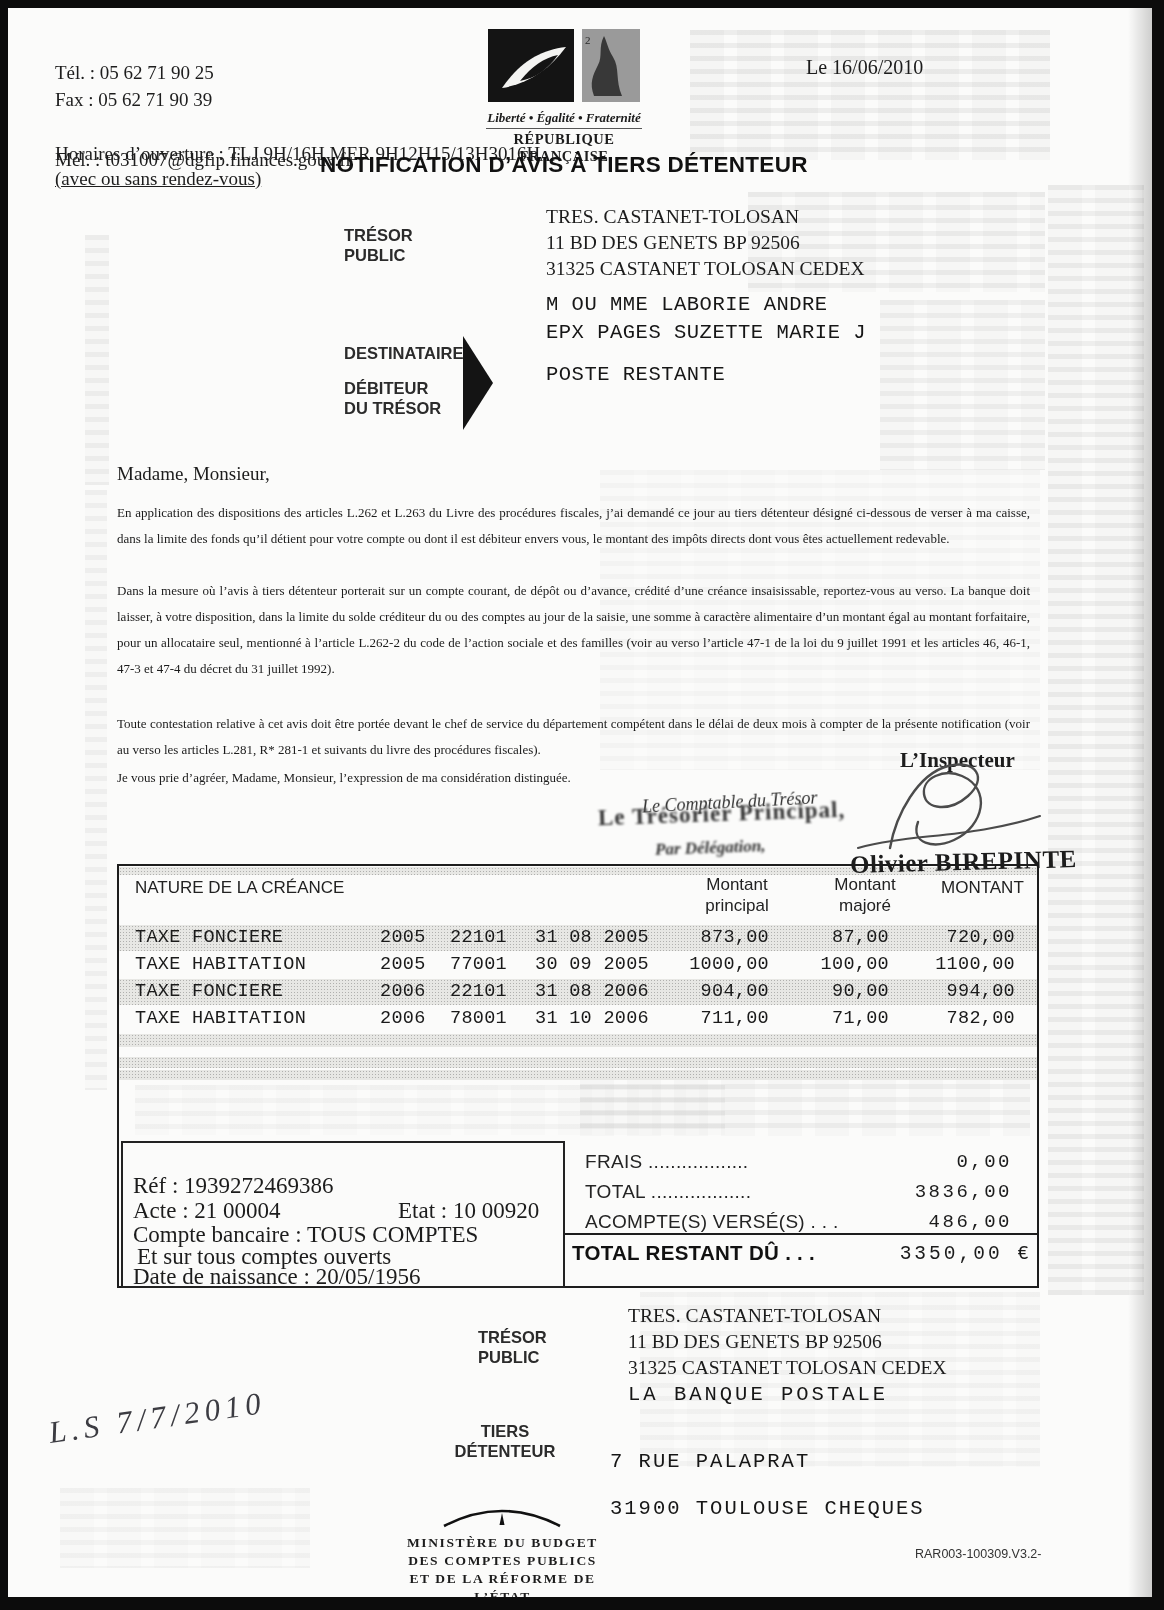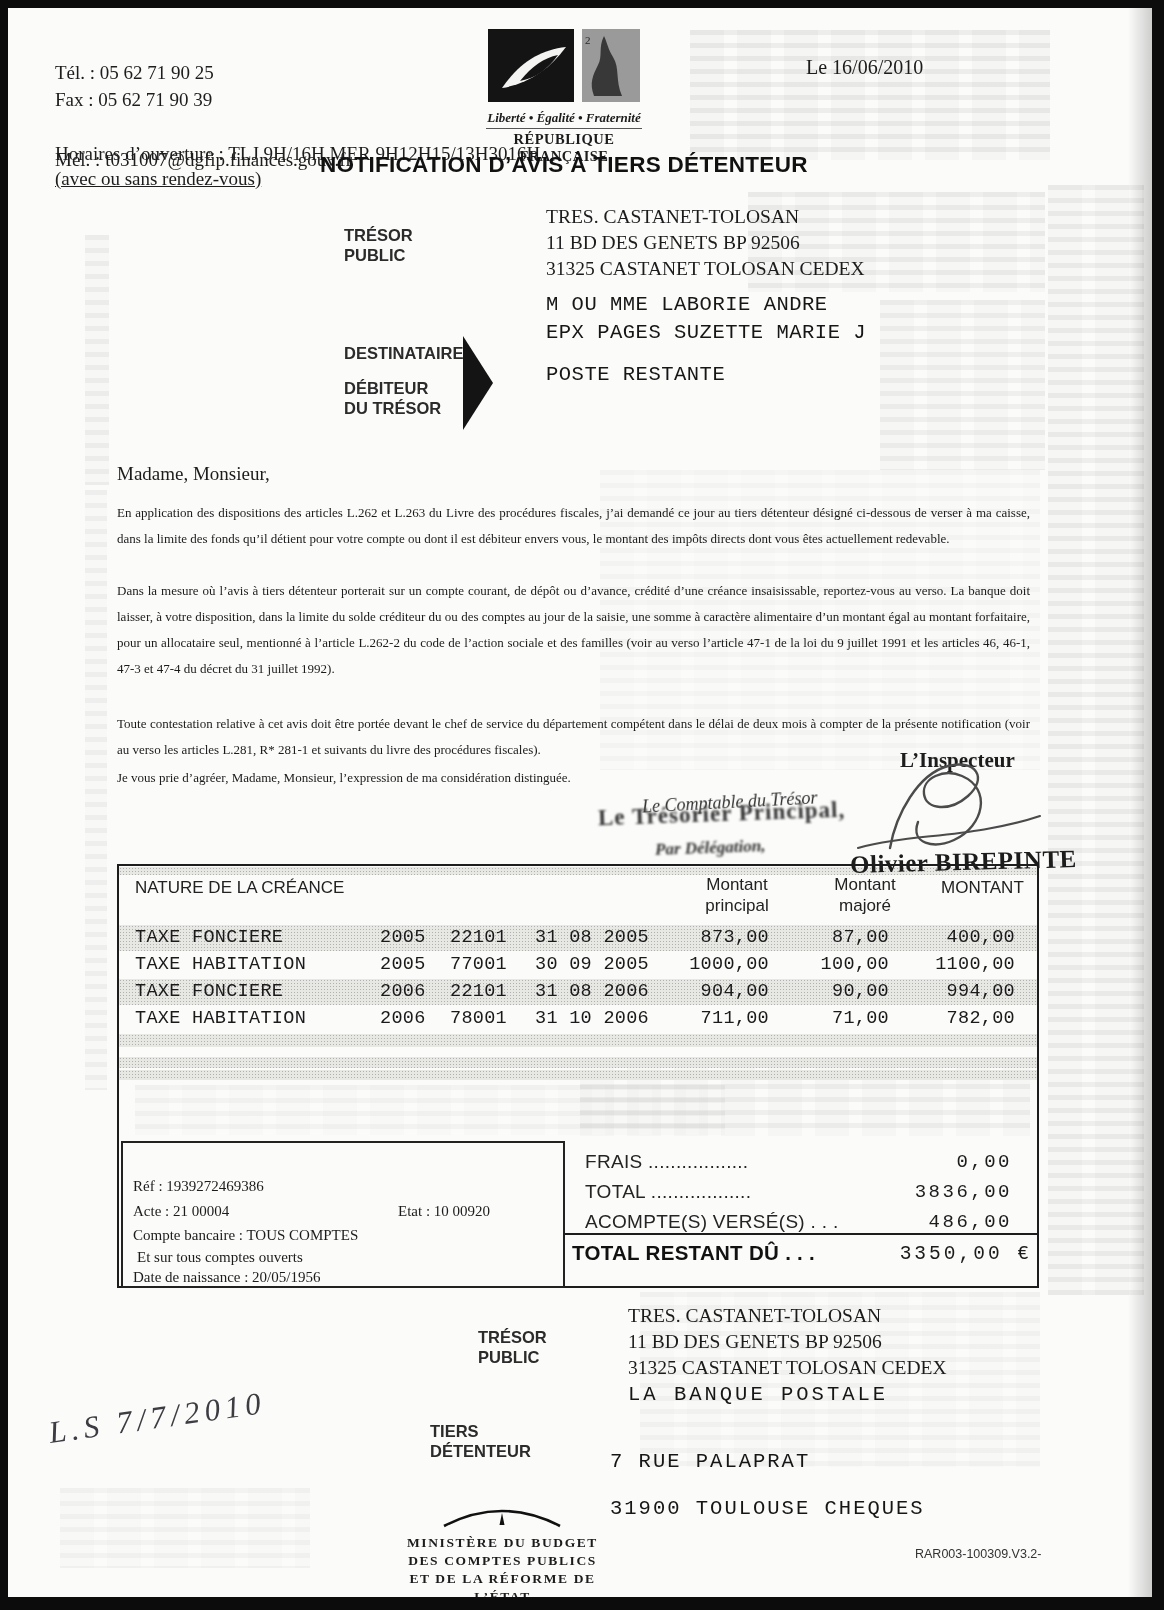--- a/index.html
+++ b/index.html
@@ -28,21 +28,21 @@
      background-size:3px 3px;}
   .trow{display:grid;grid-template-columns:245px 70px 85px 120px 130px 120px 1fr;
         font-family:"Liberation Mono", monospace;font-size:18.5px;line-height:26px;
         letter-spacing:.3px;color:#1a1a1a;z-index:2;}
   .trow .num{text-align:right;padding-right:16px;}
   .trow .num-last{text-align:right;padding-right:22px;}
   .th{font-family:"Liberation Sans", sans-serif;font-size:17px;color:#222;z-index:2;}
   .th-two{white-space:pre-line;text-align:center;line-height:21px;}
   .tot-label{font-family:"Liberation Sans", sans-serif;font-size:19px;color:#242424;z-index:2;letter-spacing:.3px;}
   .tot-value{font-family:"Liberation Mono", monospace;font-size:19px;letter-spacing:2.5px;text-align:right;z-index:2;}
-  .refline{font-size:15px;line-height:22px;z-index:2;}
+  .refline{font-size:23px;line-height:22px;z-index:2;}
   .stamp{z-index:2;color:#333;}
   .logo-motto{font-size:13px;font-style:italic;font-weight:bold;text-align:center;z-index:2;}
   .ministry-line{font-size:13.5px;font-weight:bold;letter-spacing:1.6px;text-align:center;line-height:18px;z-index:2;}
 </style>
 </head>
 <body>
 
 <div class="page">
 
   <div class="bleed" style="left:690px;top:30px;width:360px;height:130px;opacity:.55;"></div>
@@ -130,21 +130,21 @@
 majoré</div>
   <div class="abs th" style="left:941px;top:878px;">MONTANT</div>
 
   <div class="abs trow shaded" style="left:119px;top:925px;width:918px;height:26px;padding-left:16px;box-sizing:border-box;">
     <span>TAXE FONCIERE</span>
     <span>2005</span>
     <span>22101</span>
     <span>31 08 2005</span>
     <span class="num">873,00</span>
     <span class="num">87,00</span>
-    <span class="num-last">400,00</span>
+    <span class="num-last">720,00</span>
   </div>
   <div class="abs trow" style="left:119px;top:952px;width:918px;height:26px;padding-left:16px;box-sizing:border-box;">
     <span>TAXE HABITATION</span>
     <span>2005</span>
     <span>77001</span>
     <span>30 09 2005</span>
     <span class="num">1000,00</span>
     <span class="num">100,00</span>
     <span class="num-last">1100,00</span>
   </div>
@@ -192,21 +192,21 @@
   <div class="abs sans block-label" style="left:478px;top:1327px;">
     <span style="display:block;">TRÉSOR</span>
     <span style="display:block;">PUBLIC</span>
   </div>
   <div class="abs serif addr" style="left:628px;top:1303px;">
     <span style="display:block;">TRES. CASTANET-TOLOSAN</span>
     <span style="display:block;">11 BD DES GENETS BP 92506</span>
     <span style="display:block;">31325 CASTANET TOLOSAN CEDEX</span>
   </div>
   <div class="abs mono recip" style="left:628px;top:1383px;letter-spacing:3px;">LA BANQUE POSTALE</div>
-  <div class="abs sans block-label" style="left:430px;top:1421px;width:150px;">
+  <div class="abs sans block-label" style="left:430px;top:1421px;width:150px;text-align:center;">
     <span style="display:block;">TIERS</span>
     <span style="display:block;">DÉTENTEUR</span>
   </div>
   <div class="abs mono recip" style="left:610px;top:1450px;letter-spacing:2px;">7 RUE PALAPRAT</div>
   <div class="abs mono recip" style="left:610px;top:1497px;letter-spacing:2px;">31900 TOULOUSE CHEQUES</div>
 
   <div class="abs serif" style="left:48px;top:1400px;font-size:31px;font-style:italic;letter-spacing:5px;color:#3c3c42;transform:rotate(-8deg);z-index:2;">L.S  7/7/2010</div>
 
   <div class="abs" style="left:440px;top:1504px;z-index:2;">
     <svg width="124" height="26" viewBox="0 0 124 26">

